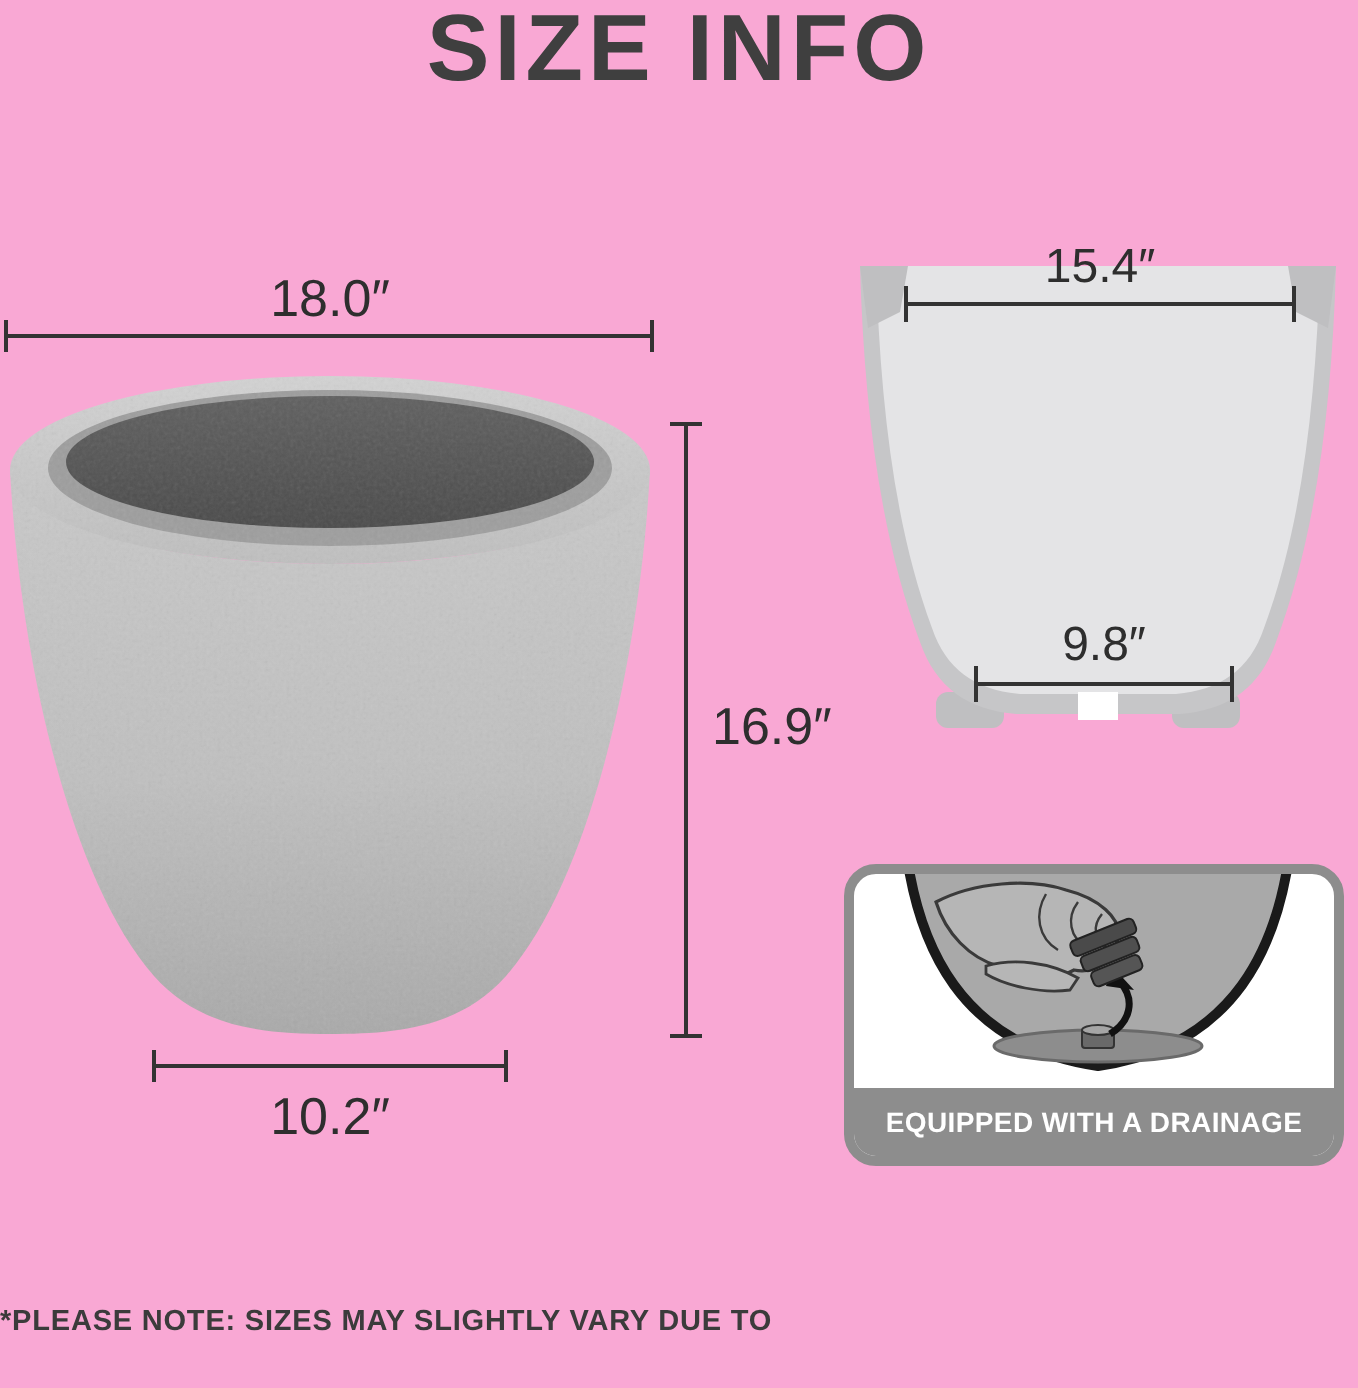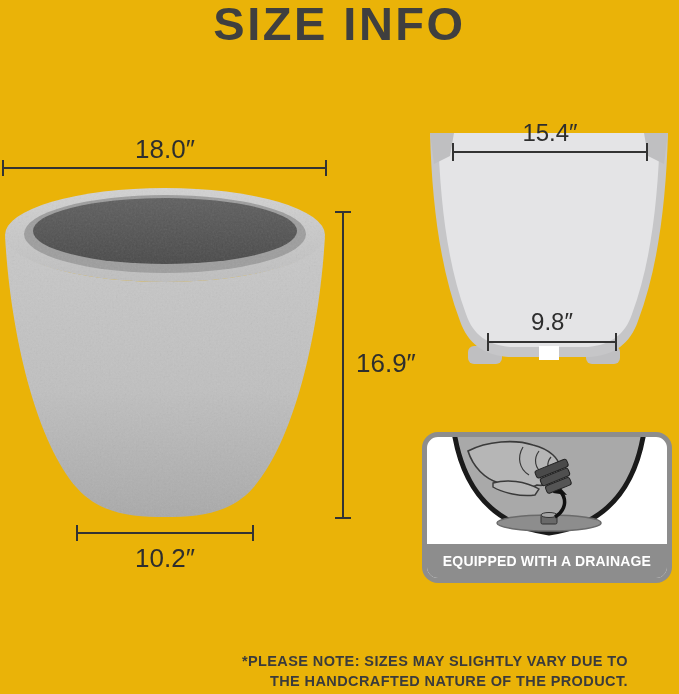--- a/index.html
+++ b/index.html
@@ -1,17 +1,17 @@
 <!DOCTYPE html>
 <html><head>
 <meta charset="utf-8">
 <style>
   html,body{margin:0;padding:0;background:#ffffff;}
   #canvas{
-    position:relative;width:679px;height:694px;background:#eab308;overflow:hidden;
+    position:relative;width:679px;height:694px;background:#f9a8d4;overflow:hidden;
     font-family:"Liberation Sans", sans-serif;
   }
   .abs{position:absolute;}
   #page-title{
     top:-4px;left:0;width:679px;text-align:center;
     font-size:47px;font-weight:800;letter-spacing:2.5px;color:#3f3f3f;line-height:56px;
   }
   svg{display:block;}
   .dim-text{font-family:"Liberation Sans", sans-serif;font-size:26px;fill:#2e2e2e;}
   .dim-text-sm{font-family:"Liberation Sans", sans-serif;font-size:24px;fill:#2e2e2e;}
@@ -20,21 +20,21 @@
     left:422px;top:432px;width:240px;height:141px;
     border:5px solid #8d8d8d;border-radius:16px;background:#ffffff;overflow:hidden;
   }
   #drainage-caption{
     position:absolute;left:0;bottom:0;width:100%;height:34px;background:#8d8d8d;
     display:flex;flex-direction:column;align-items:center;justify-content:center;
     color:#ffffff;font-size:14px;font-weight:bold;letter-spacing:0.2px;line-height:16px;
     text-align:center;white-space:nowrap;
   }
   #footnote{
-    top:651px;left:0;width:628px;text-align:right;
+    top:651px;left:0;width:628px;text-align:left;
     font-size:14.5px;font-weight:bold;letter-spacing:0.4px;line-height:20px;color:#3b3b3b;
   }
 </style>
 </head>
 <body>
 
 <div id="canvas">
 
   <div id="page-title" class="abs">SIZE INFO</div>
 
@@ -153,16 +153,15 @@
         </g>
       </g>
     </svg>
     <div id="drainage-caption">
       <span>EQUIPPED WITH A DRAINAGE</span>
     </div>
   </div>
 
   <div id="footnote" class="abs">
     <div>*PLEASE NOTE: SIZES MAY SLIGHTLY VARY DUE TO</div>
-    <div>THE HANDCRAFTED NATURE OF THE PRODUCT.</div>
   </div>
 
 </div>
 
 </body></html>

